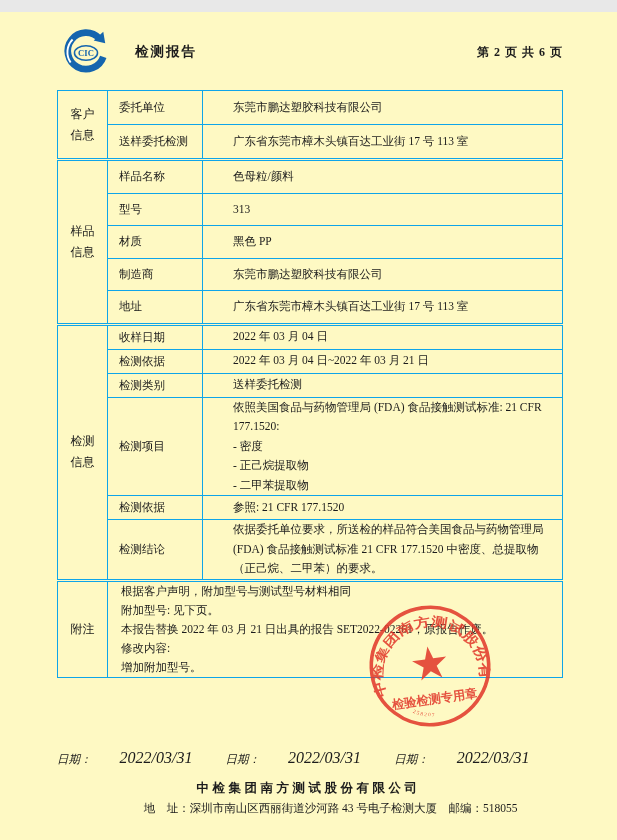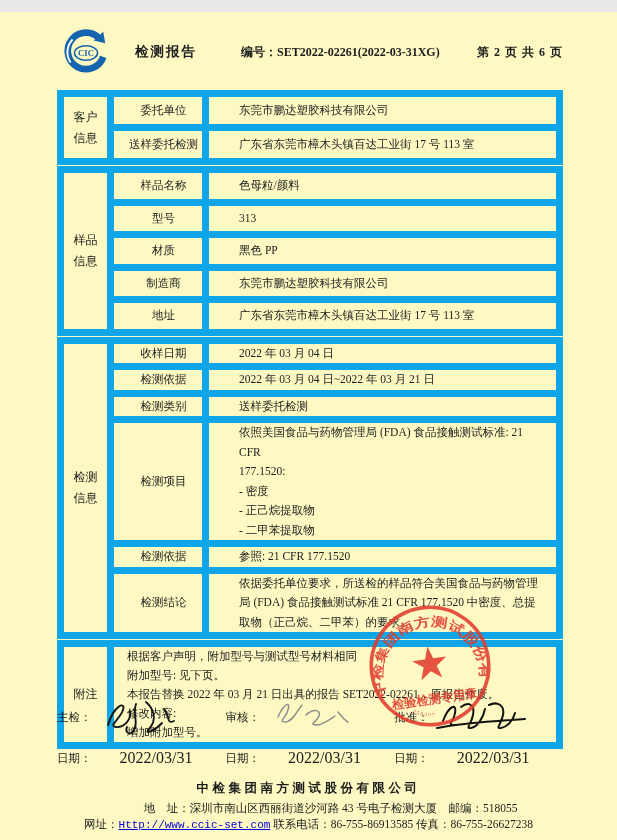--- a/index.html
+++ b/index.html
@@ -8,35 +8,35 @@
 
   
   .hdr { position:absolute; top:14px; left:57px; width:506px; height:52px; display:flex; align-items:center; }
   .hdr-title { font-weight:bold; font-size:13.5px; letter-spacing:2px; margin-left:20px; }
   .hdr-no { font-weight:bold; font-size:12px; margin-left:44px; }
   .hdr-page { font-weight:bold; font-size:12px; margin-left:auto; letter-spacing:1px; }
 
   
   .tbl-wrap { position:absolute; top:77px; left:57px; width:506px; }
   table { border-collapse:collapse; width:506px; table-layout:fixed; margin-top:1px; }
-  td { border:7px solid #0ea5e9; font-size:11.5px; vertical-align:middle; }
+  td { border:1px solid #0ea5e9; font-size:11.5px; vertical-align:middle; }
   td.lbl { width:50px; text-align:center; white-space:pre-line; line-height:21px; font-size:12px; }
-  td.fld { width:95px; padding-left:11px;text-align:center; }
+  td.fld { width:95px; padding-left:11px; }
   td.val { padding-left:30px; padding-right:10px; white-space:pre-line; line-height:19.5px; }
   tr.h34 { height:34px; } tr.h32 { height:32.5px; }
   tr.h24 { height:24px; } tr.h96 { height:97px; } tr.h44 { height:50px; }
   tr.h94 { height:95px; }
   td.note-val { padding-left:13px; padding-right:10px; white-space:pre-line; line-height:19px; font-size:11.5px; }
 
   
   .sigrow { position:absolute; top:683px; left:57px; width:506px; display:flex; }
   .sigcol { width:168.6px; display:flex; align-items:center; }
   .sig-label { font-size:11.5px; white-space:nowrap; }
   .daterow { position:absolute; top:737px; left:57px; width:506px; display:flex; }
-  .datecol { width:168.6px; display:flex; align-items:center; }
+  .datecol { width:168.6px; display:flex; align-items:flex-end;font-style:italic; }
   .date-label { font-size:11.5px; }
   .date-val { font-size:16px; margin-left:28px; }
 
   
   .stamp { position:absolute; left:366px; top:590px; width:128px; height:128px; opacity:.87; transform:rotate(-8deg); pointer-events:none; }
 
   
   .foot { position:absolute; left:0; width:617px; text-align:center; }
   .foot-company { top:768px; font-weight:bold; font-size:12.5px; letter-spacing:3.5px; }
   .foot-addr { top:789px; font-size:11.5px;padding-left:44px; }
@@ -50,21 +50,20 @@
 
   <div class="hdr">
     <svg width="58" height="48" viewBox="0 0 60 50">
       <path d="M48,30 a19,19 0 1 1 -4,-19" fill="none" stroke="#1565ae" stroke-width="7"></path>
       <path d="M48,4 L50,16 L38,13 Z" fill="#1565ae"></path>
       <path d="M14,36 a19,19 0 0 1 2,-24" fill="none" stroke="#ffffff" stroke-width="2"></path>
       <ellipse cx="30" cy="26" rx="12" ry="7.5" fill="none" stroke="#1565ae" stroke-width="1.6"></ellipse>
       <text x="30" y="29.5" text-anchor="middle" font-size="9" font-weight="bold" fill="#1565ae" font-family="Liberation Serif,serif">CIC</text>
     </svg>
     <span class="hdr-title">检测报告</span>
-    <span class="hdr-no">编号：SET2022-02261(2022-03-31XG)</span>
     <span class="hdr-page">第 2 页 共 6 页</span>
   </div>
 
   <div class="tbl-wrap">
 
     <table>
       <tbody>
           <tr class="h34">
         <td class="lbl" rowspan="2">客户
 信息</td>
@@ -147,40 +146,20 @@
         <td class="note-val" colspan="2">根据客户声明，附加型号与测试型号材料相同
 附加型号: 见下页。
 本报告替换 2022 年 03 月 21 日出具的报告 SET2022-02261，原报告作废。
 修改内容:
 增加附加型号。</td>
       </tr>
     </tbody>
       </table>
   </div>
 
-  <div class="sigrow">
-    <div class="sigcol">
-      <span class="sig-label">主检：</span>
-      <svg width="100" height="44" viewBox="0 0 100 44">
-        <path d="M16,30 C22,10 34,6 31,15 C28,24 16,31 24,32 C32,33 40,24 38,16 M44,9 C40,21 47,26 42,35 C39,41 32,38 35,32 M54,7 C61,13 66,24 57,34 C51,40 63,36 70,28 M72,14 C78,20 74,30 82,26" fill="none" stroke="#161616" stroke-width="1.9" stroke-linecap="round"></path>
-      </svg>
-    </div>
-    <div class="sigcol">
-      <span class="sig-label">审核：</span>
-      <svg width="100" height="44" viewBox="0 0 100 44">
-        <path d="M18,22 C24,8 31,6 28,15 C26,23 18,27 25,27 C33,27 38,14 42,10 M46,20 C54,13 61,15 59,21 C57,27 49,29 55,30 C61,31 69,25 75,21 M78,17 C82,21 84,25 88,27" fill="none" stroke="#8f8f8f" stroke-width="1.5" stroke-linecap="round"></path>
-      </svg>
-    </div>
-    <div class="sigcol">
-      <span class="sig-label">批准：</span>
-      <svg width="104" height="44" viewBox="0 0 104 44">
-        <path d="M14,26 C20,10 28,8 26,18 C25,26 18,30 24,30 M32,12 C40,6 46,10 44,20 C42,30 36,34 42,33 C48,32 54,24 56,14 M60,10 C68,6 76,10 74,20 C72,30 66,34 72,33 C78,32 84,26 86,18 M8,33 C34,28 66,26 96,24" fill="none" stroke="#131313" stroke-width="2" stroke-linecap="round"></path>
-      </svg>
-    </div>
-  </div>
 
   <div class="daterow">
     <div class="datecol">
       <span class="date-label">日期：</span>
       <span class="date-val">2022/03/31</span>
     </div>
     <div class="datecol">
       <span class="date-label">日期：</span>
       <span class="date-val">2022/03/31</span>
     </div>
@@ -201,17 +180,14 @@
       <textPath href="#arcTop" startOffset="0" textLength="214" lengthAdjust="spacingAndGlyphs">中检集团南方测试股份有限公司</textPath>
     </text>
     <text x="60" y="95" text-anchor="middle" font-size="11.5" font-weight="bold" fill="#e23a2c" font-family="Liberation Serif,serif">检验检测专用章</text>
     <text font-size="5" fill="#e23a2c">
       <textPath href="#arcBot" startOffset="16">2 5 8 2 0 7</textPath>
     </text>
   </svg>
 
   <div class="foot foot-company">中检集团南方测试股份有限公司</div>
   <div class="foot foot-addr">地　址：深圳市南山区西丽街道沙河路 43 号电子检测大厦　邮编：518055</div>
-  <div class="foot foot-web">
-    <span>网址：</span><a href="#">Http://www.ccic-set.com</a><span> 联系电话：86-755-86913585 传真：86-755-26627238</span>
-  </div>
 
 </div>
 
 </body></html>

